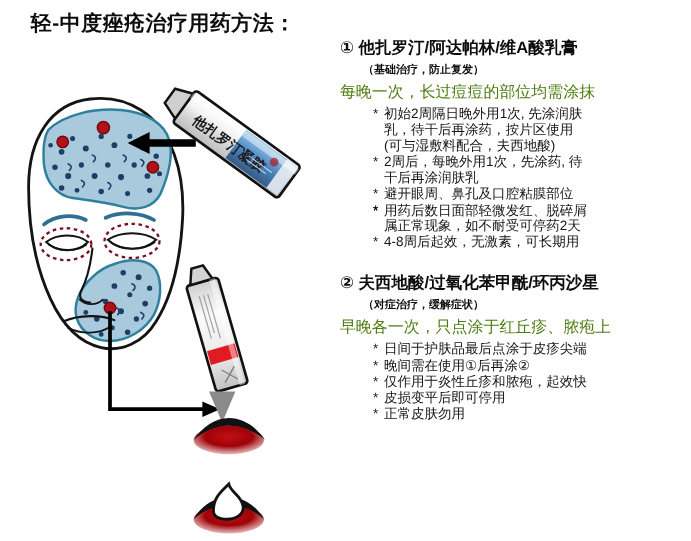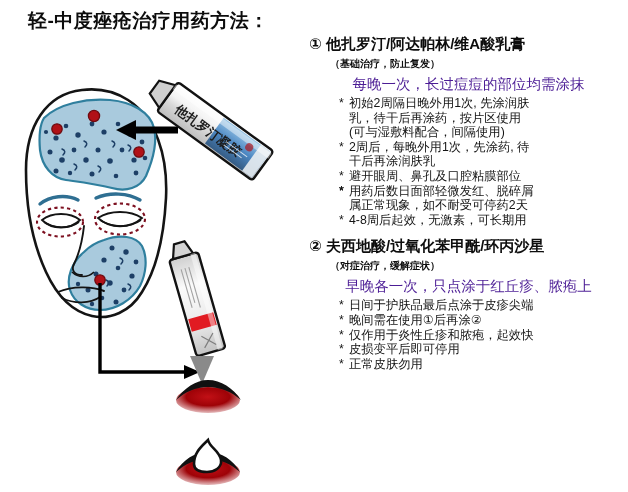--- a/index.html
+++ b/index.html
@@ -70,24 +70,23 @@
     font-size: 10px;
     font-weight: bold;
     line-height: 20px;
     color: #0d0d0d;
     padding-left: 21px;
     white-space: nowrap;
   }
   .sec-usage {
     font-size: 14.5px;
     line-height: 21px;
-    color: #4c1d95;
+    color: #4d7c0f;
     padding-left: 0px;
     white-space: nowrap;
-    text-align: center;
   }
   ul.bullets {
     list-style: none;
     margin: 1px 0 0 0;
     padding: 0 0 0 30px;
   }
   ul.bullets li {
     position: relative;
     font-size: 12.3px;
     line-height: 14.6px;
@@ -96,21 +95,21 @@
     margin-bottom: 0px;
     white-space: pre-line;
   }
   ul.bullets li .bmark {
     position: absolute;
     left: 0;
     top: 0px;
     font-size: 12.3px;
     line-height: 14.6px;
   }
-  #section-2-wrap { margin-top: 9px; }
+  #section-2-wrap { margin-top: 21px; }
 </style>
 </head>
 <body>
 
 <div id="page">
 
   <div id="page-title">轻-中度痤疮治疗用药方法：</div>
 
   <div id="illustration">
     <svg width="305" height="452" viewBox="0 0 305 452">
@@ -301,21 +300,21 @@
 
     <div class="section">
       <div class="sec-head">
         <span class="circnum">①</span><span>他扎罗汀/阿达帕林/维A酸乳膏</span>
       </div>
       <div class="sec-sub">（基础治疗，防止复发）</div>
       <div class="sec-usage">每晚一次，长过痘痘的部位均需涂抹</div>
       <ul class="bullets">
         <li><span class="bmark">*</span><span>初始2周隔日晚外用1次, 先涂润肤
 乳，待干后再涂药，按片区使用
-(可与湿敷料配合，间隔使用)</span></li>
+(可与湿敷料配合，夫西地酸)</span></li>
         <li><span class="bmark">*</span><span>2周后，每晚外用1次，先涂药, 待
 干后再涂润肤乳</span></li>
         <li><span class="bmark">*</span><span>避开眼周、鼻孔及口腔粘膜部位</span></li>
         <li><span class="bmark">*</span></li>
         <li><span class="bmark">*</span></li>
         <li><span class="bmark">*</span><span>用药后数日面部轻微发红、脱碎屑
 属正常现象，如不耐受可停药2天</span></li>
         <li><span class="bmark">*</span><span>4-8周后起效，无激素，可长期用</span></li>
       </ul>
     </div>

